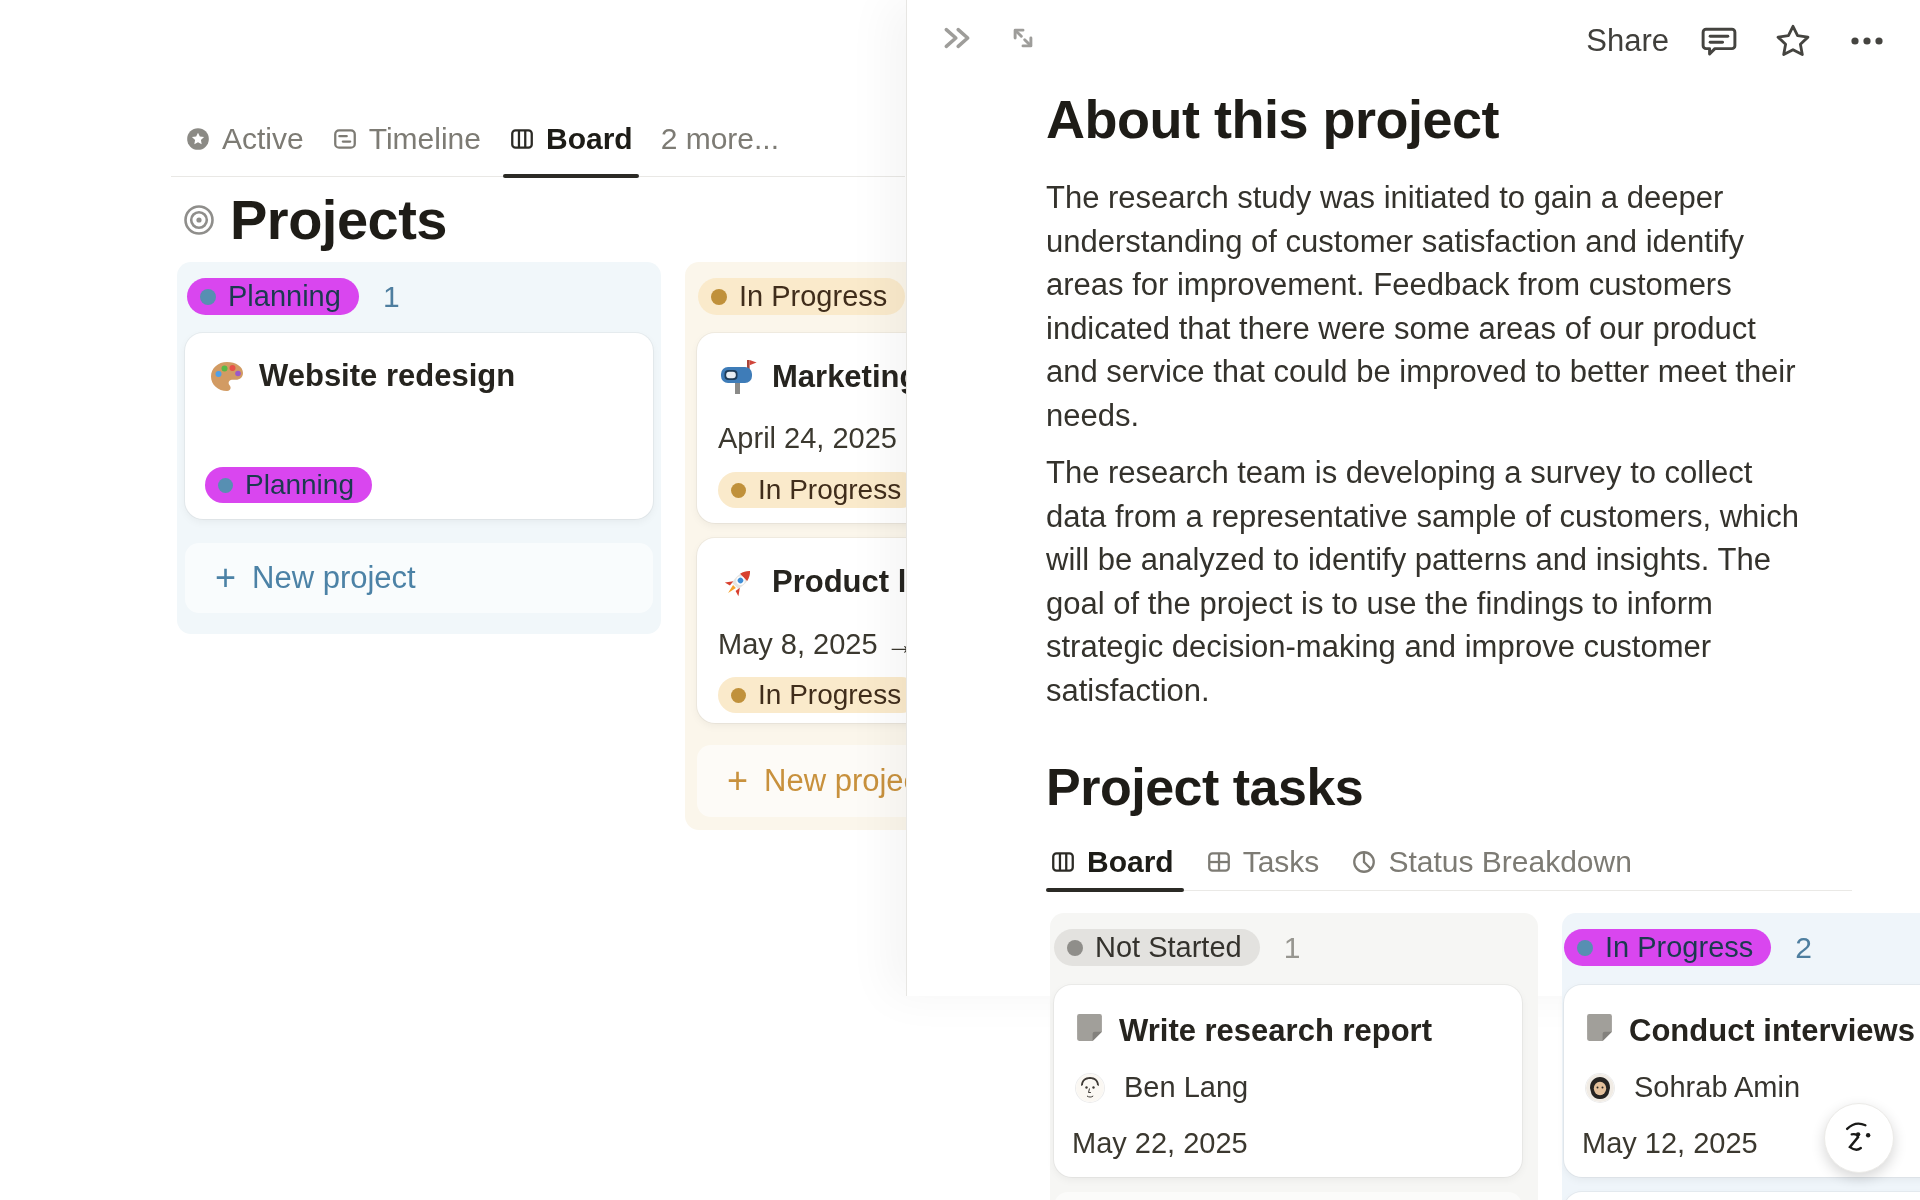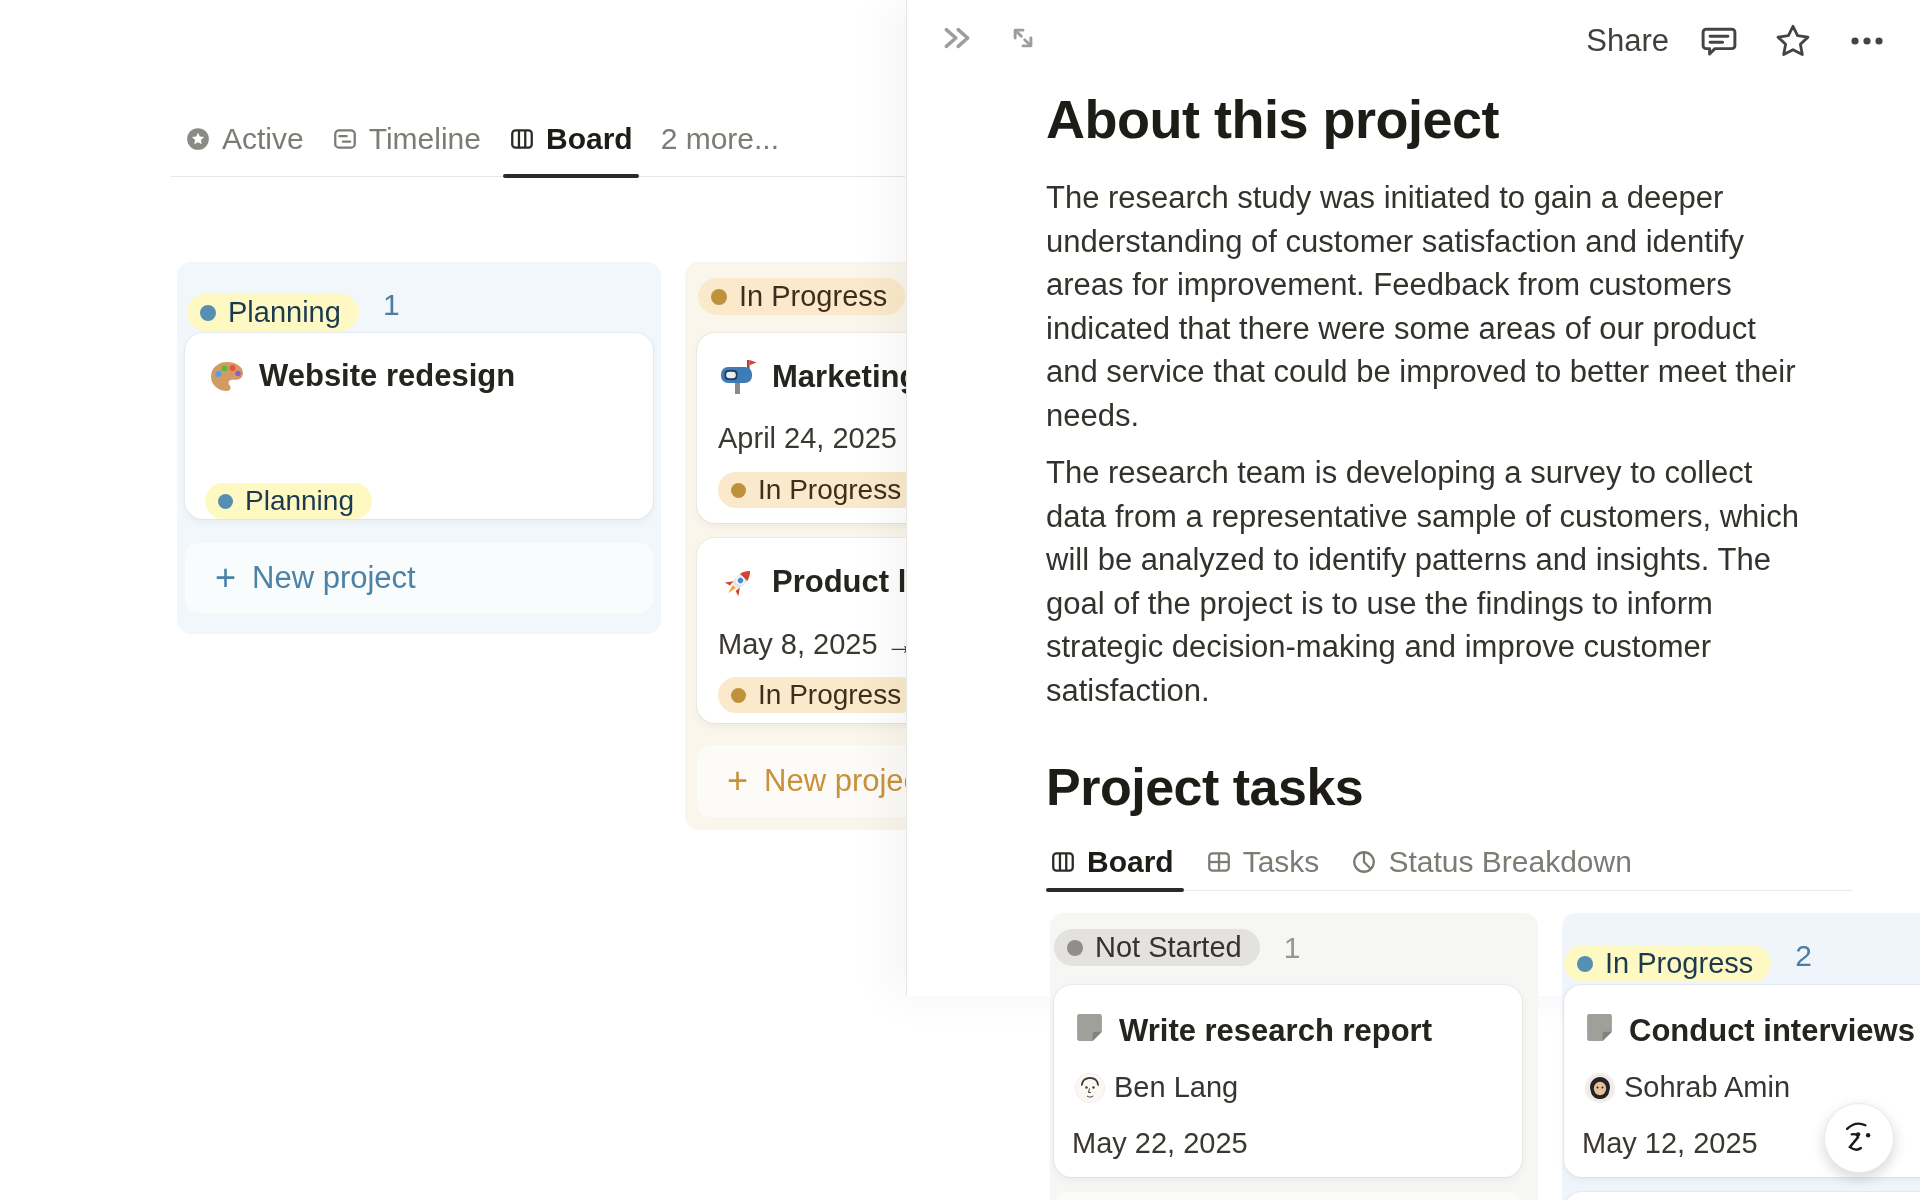--- a/index.html
+++ b/index.html
@@ -29,21 +29,21 @@
   .page-title h1{margin:0;font-size:56px;line-height:60px;font-weight:700;color:#1E1C17;letter-spacing:-0.5px;}
 
   .col{position:absolute;border-radius:14px;}
   .col.planning{left:177px;top:262px;width:484px;height:372px;background:#F1F7FA;}
   .col.inprog-left{left:685px;top:262px;width:484px;height:568px;background:#FBF6EB;}
 
   .col-head{position:absolute;display:flex;align-items:center;}
   .pill{display:inline-flex;align-items:center;gap:12px;height:37px;padding:0 18px 0 13px;
         border-radius:999px;font-size:29px;font-weight:500;white-space:nowrap;}
   .dot{width:16px;height:16px;border-radius:50%;flex:0 0 auto;}
-  .pill.blue{background:#fef9c3;color:#1B3A4F;margin-top:16px;}  .pill.blue .dot{background:#578FB2;}
+  .pill.blue{background:#d946ef;color:#1B3A4F;}  .pill.blue .dot{background:#578FB2;}
   .pill.yellow{background:#FAEACB;color:#402D1B;} .pill.yellow .dot{background:#C0913B;}
   .pill.gray{background:#E3E2DF;color:#34322D;}   .pill.gray .dot{background:#8F8E8A;}
   .count{font-size:30px;margin-left:24px;}
   .count.blue{color:#4E7E9F;} .count.gray{color:#979690;}
 
   .card{position:absolute;background:#fff;border-radius:18px;
         box-shadow:0 0 0 1px rgba(15,15,15,.045),0 3px 8px rgba(15,15,15,.05);}
   .card .row-title{position:absolute;left:0;top:0;right:0;display:flex;align-items:flex-start;}
   .card-title{font-size:31px;line-height:38px;font-weight:600;color:#26241F;white-space:nowrap;overflow:hidden;}
   .card-date{position:absolute;font-size:29px;color:#3B382F;white-space:nowrap;}
@@ -77,21 +77,21 @@
   .ttab.active{color:#1D1C17;font-weight:600;}
   .ttab.active::after{content:"";position:absolute;left:0;right:6px;bottom:-2px;height:4px;background:#2B2A25;border-radius:2px;}
 
   .task-board{position:relative;margin:22px 0 0 4px;height:420px;}
   .tcol{position:absolute;top:0;width:488px;height:420px;border-radius:14px;}
   .tcol.gray-col{left:0;background:#F6F6F4;}
   .tcol.blue-col{left:512px;background:#EFF5FA;}
 
   .avatar{width:28px;height:28px;border-radius:50%;overflow:hidden;flex:0 0 auto;
           box-shadow:0 0 0 1px rgba(0,0,0,.08);}
-  .assignee{position:absolute;display:flex;align-items:center;gap:10px;font-size:29px;color:#37352F;}
+  .assignee{position:absolute;display:flex;align-items:center;gap:20px;font-size:29px;color:#37352F;}
 
   
   .face-btn{position:absolute;left:1824px;top:1103px;width:68px;height:68px;border-radius:50%;
             background:#fff;border:1px solid #ECEBE8;box-shadow:0 5px 14px rgba(0,0,0,.16);
             display:flex;align-items:center;justify-content:center;z-index:60;}
 </style>
 </head>
 <body>
 
 <div class="stage">
@@ -132,20 +132,30 @@
               <line x1="15" y1="4" x2="15" y2="20"></line>
             </svg>
         </span>
         <span>Board</span>
       </div>
       <div class="vtab">
         <span>2 more...</span>
       </div>
     </div>
 
+    <div class="page-title">
+      <span>
+        <svg width="32" height="32" viewBox="0 0 32 32" fill="none">
+            <circle cx="16" cy="16" r="13.5" stroke="#8F8E8B" stroke-width="2.6"></circle>
+            <circle cx="16" cy="16" r="7.8" stroke="#8F8E8B" stroke-width="2.6"></circle>
+            <circle cx="16" cy="16" r="2.6" fill="#8F8E8B"></circle>
+          </svg>
+      </span>
+      <h1>Projects</h1>
+    </div>
 
     <div class="col planning">
       <div class="col-head" style="left:10px;top:16px;">
         <span class="pill blue">
           <span class="dot"></span>
           <span>Planning</span>
         </span>
         <span class="count blue">1</span>
       </div>
 

